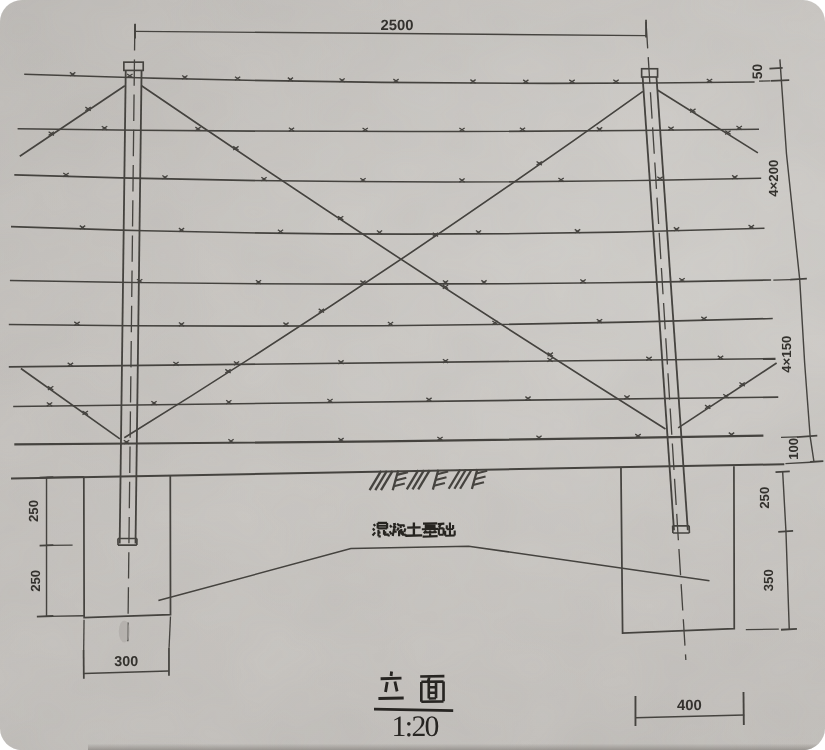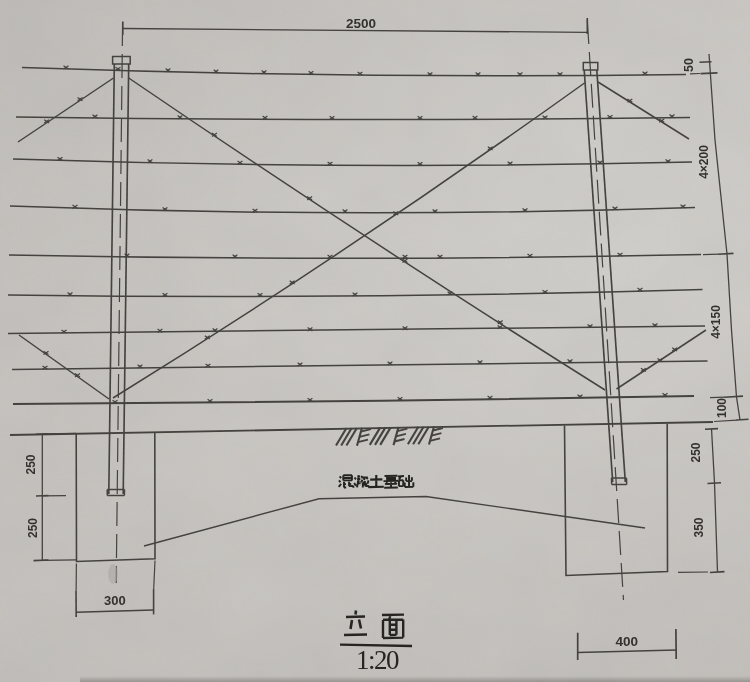--- a/index.html
+++ b/index.html
@@ -1,19 +1,20 @@
 <!DOCTYPE html>
 <html><head>
 <meta charset="utf-8">
 <style>
   html,body{margin:0;padding:0;}
   .wrap{position:relative;width:750px;height:682px;overflow:hidden;
     background:
       radial-gradient(120% 95% at 80% 35%, rgba(213,211,207,0.85) 0%, rgba(205,202,198,0.4) 50%, rgba(191,188,184,0.5) 100%),
       linear-gradient(155deg, #bfbcb8 0%, #c8c5c1 28%, #cbc8c4 62%, #c3c0bc 100%);
+    border-radius: 20px;
   }
   .vig-b{position:absolute;left:80px;bottom:0;width:670px;height:6px;
     background:linear-gradient(180deg, rgba(110,105,100,0) 0%, rgba(95,90,85,0.42) 100%);}
   svg{position:absolute;left:0;top:0;filter:blur(0.42px);}
 </style>
 </head>
 <body>
 <div class="wrap">
 <svg width="750" height="682" viewBox="0 0 750 682">
 <defs>

